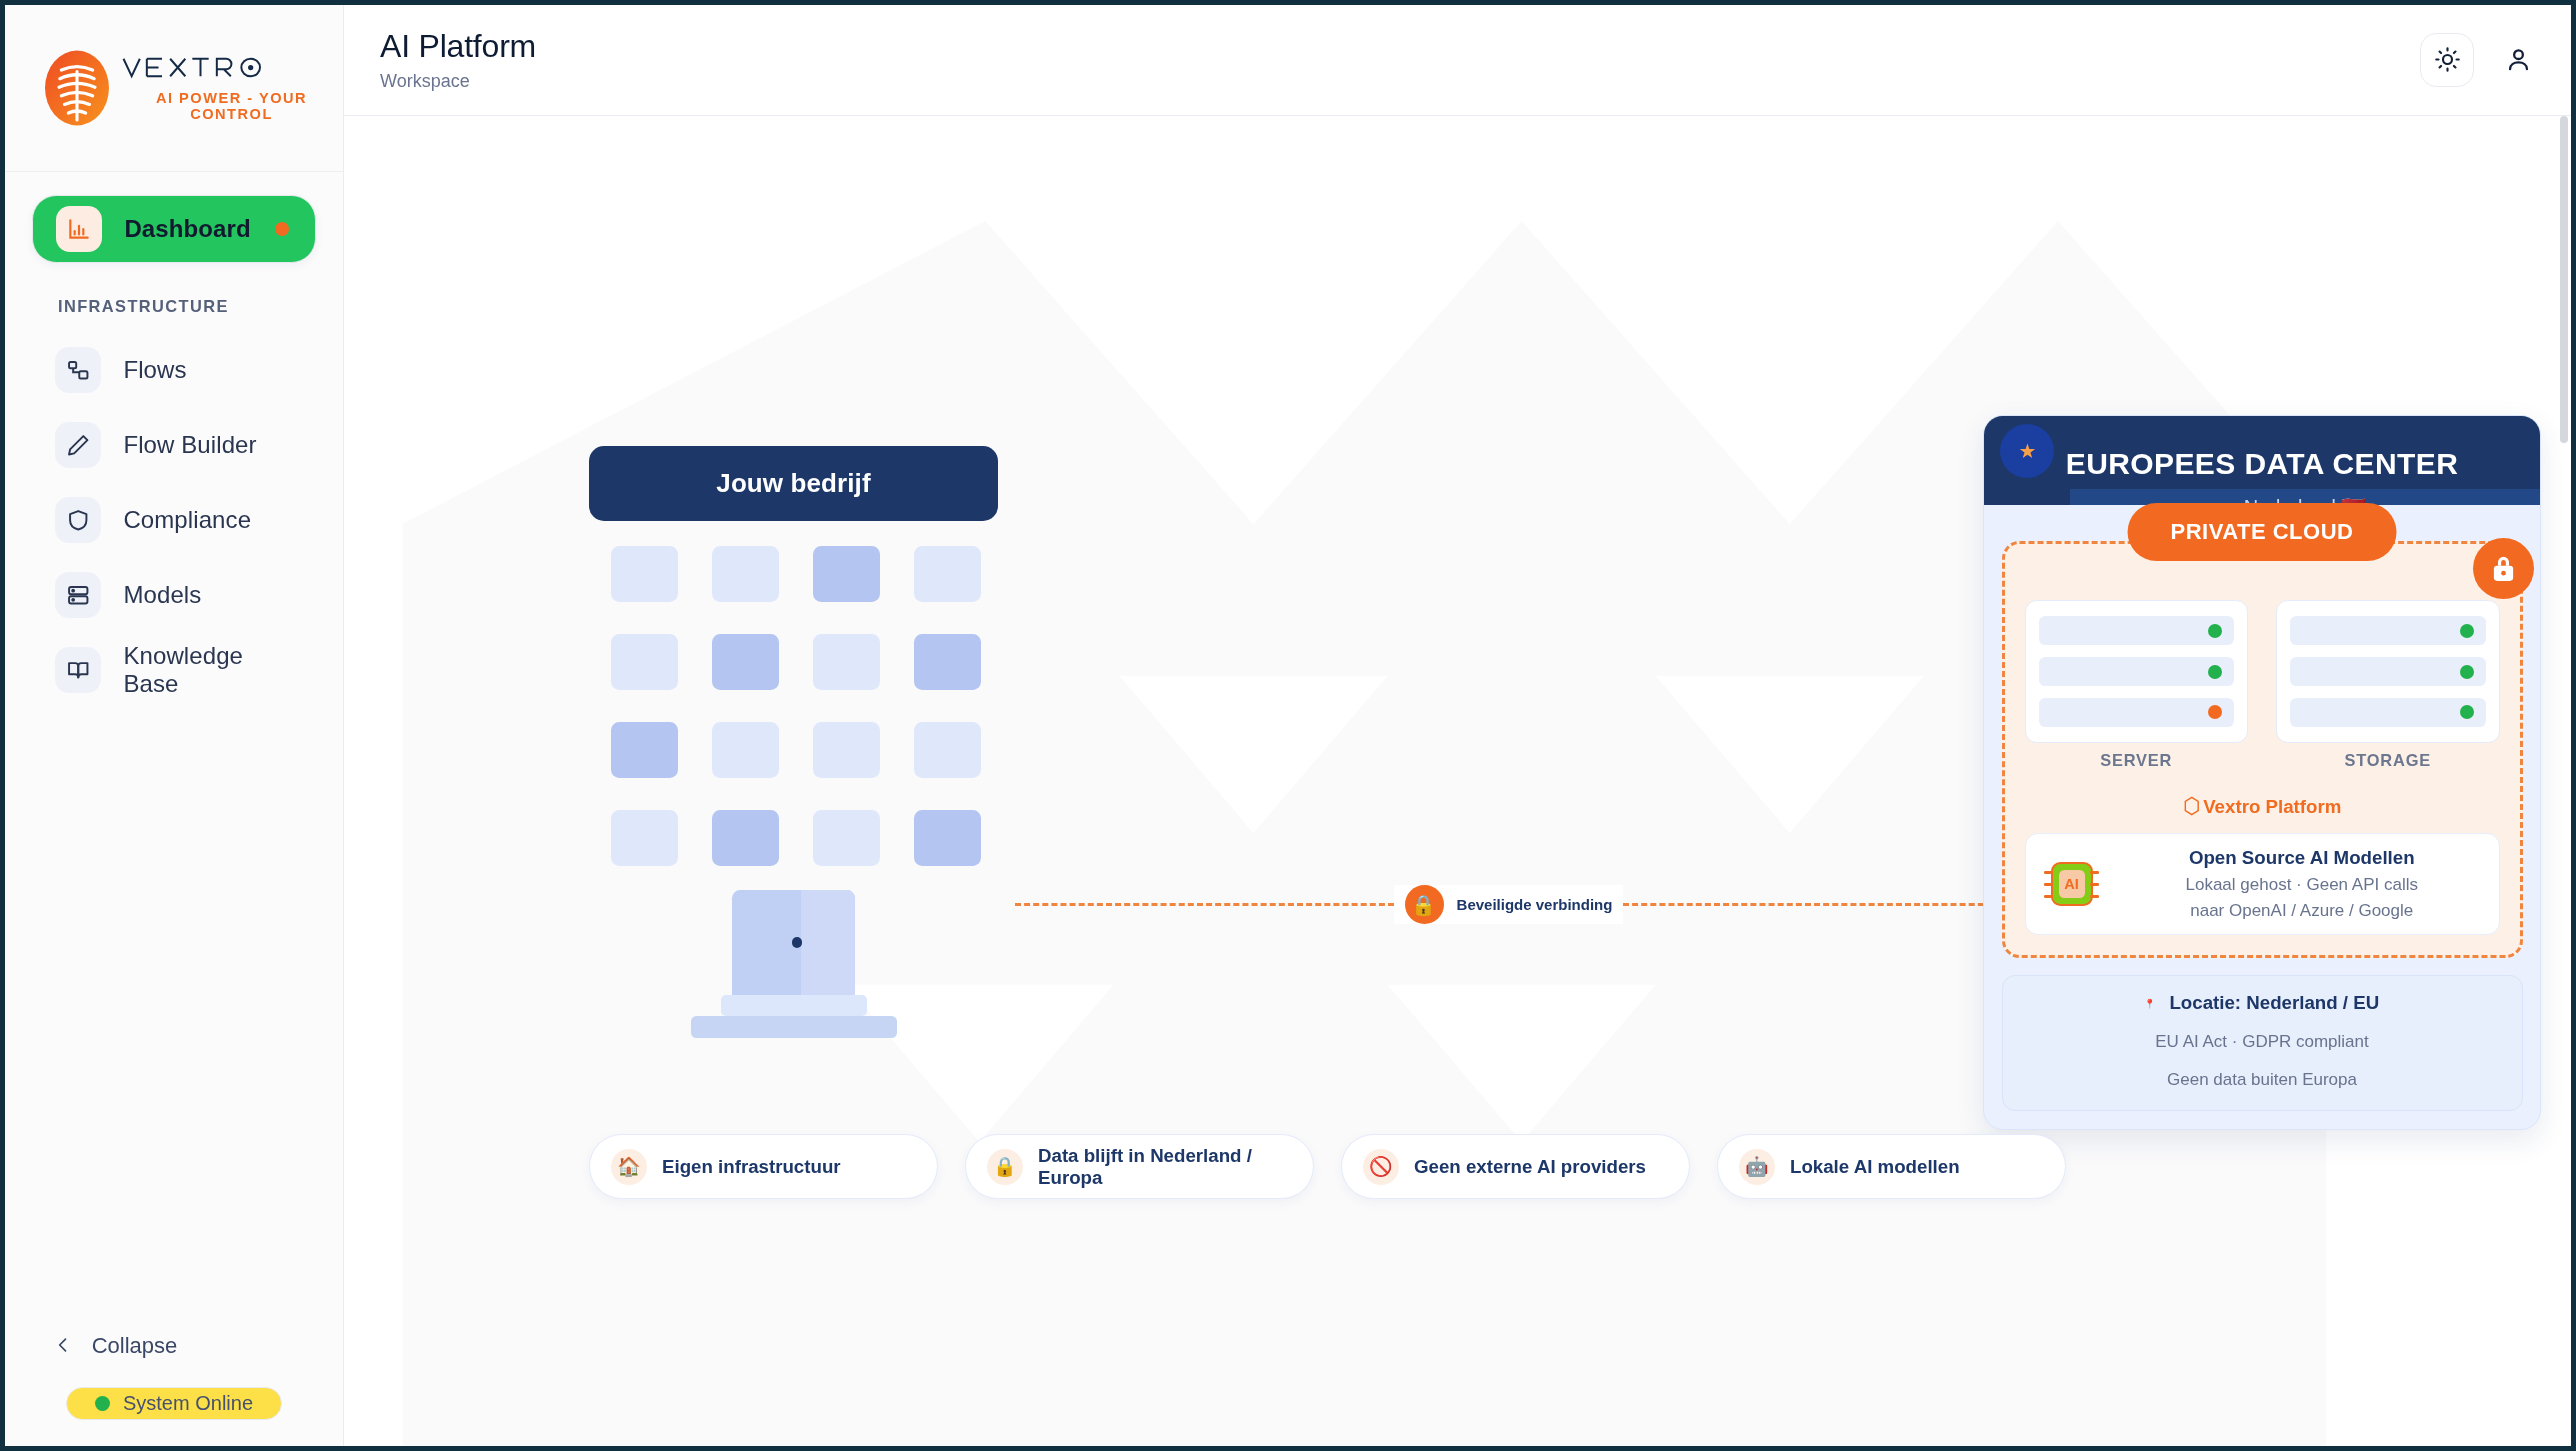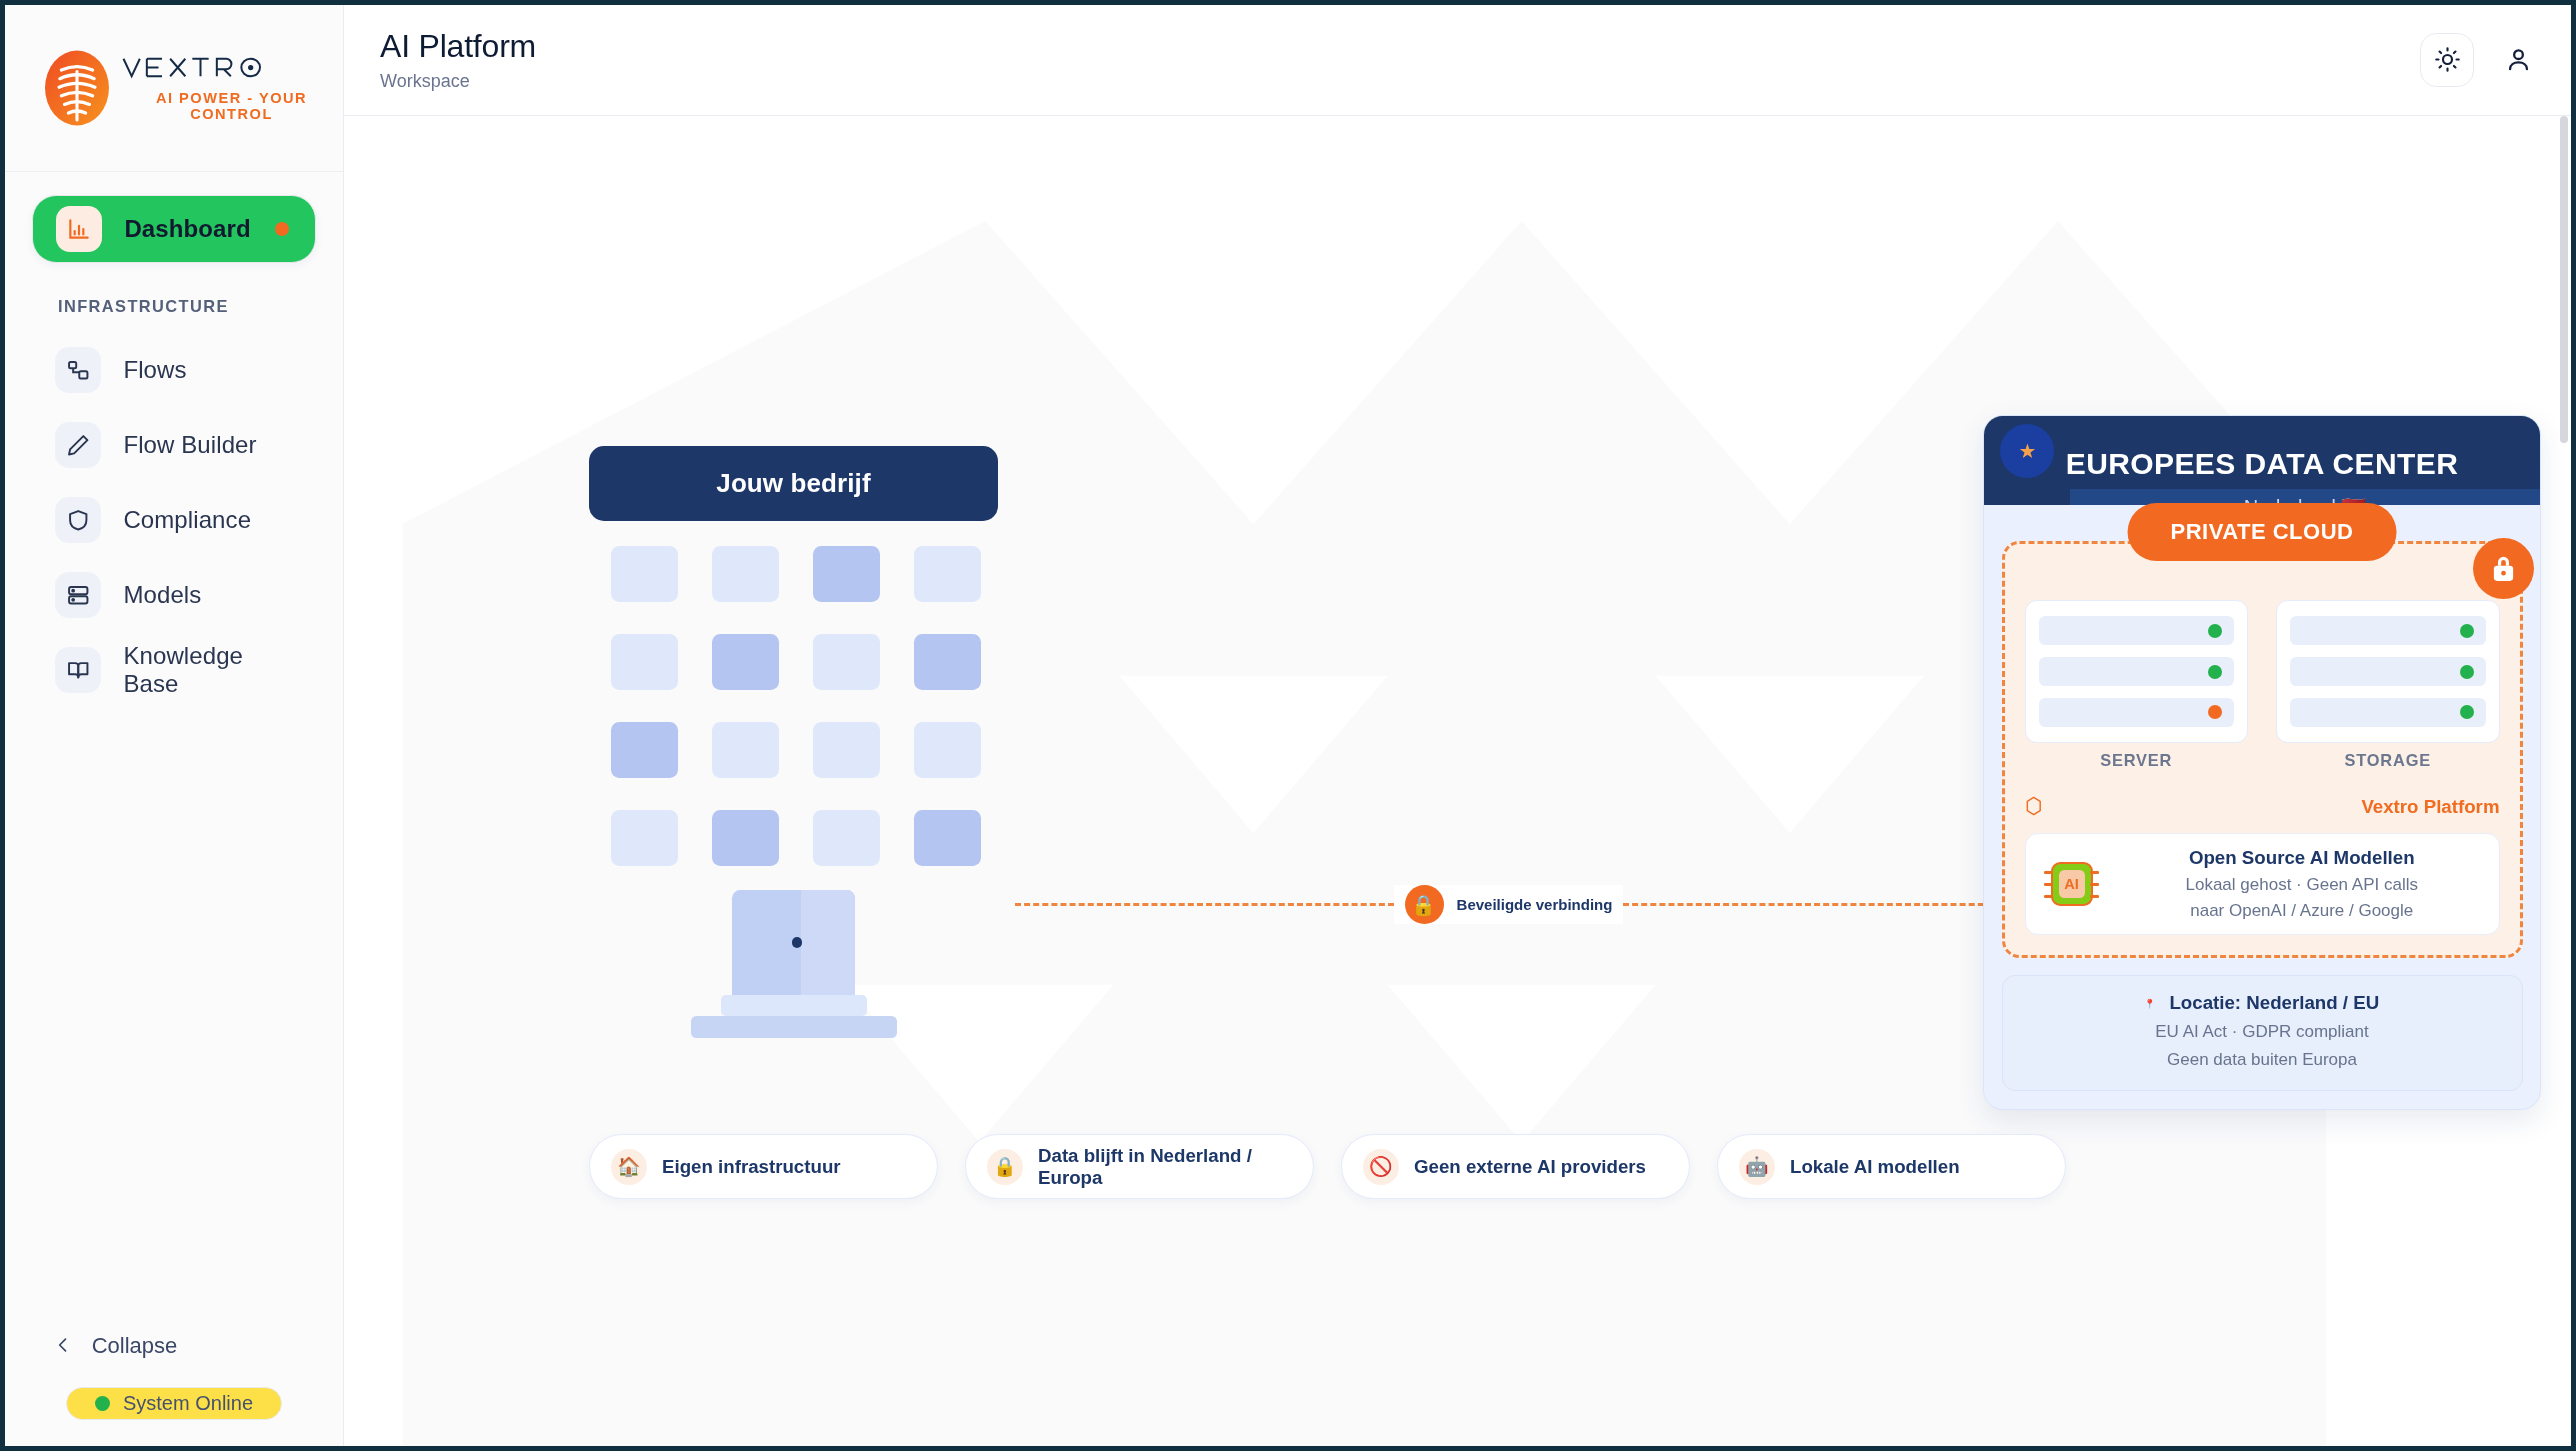--- a/index.html
+++ b/index.html
@@ -181,21 +181,21 @@
   }
   .racks { display: grid; grid-template-columns: 1fr 1fr; gap: 28px; }
   .rack-col { display: flex; flex-direction: column; align-items: center; }
   .rack {
     width: 100%; background: #fff; border: 1.8px solid #e4ebfa;
     border-radius: 11.7px; padding: 15px 13px; display: flex; flex-direction: column; gap: 11.7px;
   }
   .slot { height: 29px; background: #e9eefb; border-radius: 6.4px; position: relative; }
   .slot span { position: absolute; right: 11.7px; top: 50%; margin-top: -7px; width: 14px; height: 14px; border-radius: 50%; }
   .rack-label { margin-top: 8.2px; font-size: 16.4px; font-weight: 700; letter-spacing: 0.8px; color: #6b768f; }
-  .plat-row { display: flex; align-items: center; justify-content: space-between; gap: 3px; margin: 26px 0 15px 0; }
+  .plat-row { display: flex; align-items: center; justify-content: center; gap: 3px; margin: 26px 0 15px 0; }
   .plat-text { font-size: 18.7px; font-weight: 700; color: #ef6c20; }
   .model-card {
     background: #fff; border: 1.8px solid #e7edfb; border-radius: 13px;
     padding: 13px 15px; display: flex; align-items: center; gap: 17.5px;
   }
   .chip {
     width: 62px; height: 56px; flex: 0 0 62px;
     display: flex; align-items: center; justify-content: center; position: relative;
   }
   .chip-body {
@@ -207,21 +207,21 @@
   .chip-pin { position: absolute; width: 9.3px; height: 2.9px; background: #ef6c20; border-radius: 1.2px; }
   .model-txt { flex: 1 1 auto; text-align: center; }
   .model-title { font-size: 18.7px; font-weight: 700; color: #1c3768; }
   .model-line { font-size: 17px; color: #68748e; margin-top: 5.8px; }
   .loc-card {
     margin-top: 17.5px; background: #e7eefc; border: 1.8px solid #d9e3fa;
     border-radius: 13px; padding: 16.4px 11.7px 20px 11.7px; text-align: center;
   }
   .loc-head { display: flex; align-items: center; justify-content: center; gap: 13px; }
   .loc-title { font-size: 18.7px; font-weight: 700; color: #1c3768; }
-  .loc-line { font-size: 17px; color: #68748e; margin-top: 8px; }
+  .loc-line { font-size: 17px; color: #68748e; margin-top: 18px; }
 
   
   .features { position: absolute; left: 245px; top: 1018px; display: flex; gap: 27px; }
   .feat {
     width: 349px; height: 65px; background: #fff; border: 1.8px solid #e3eafb;
     border-radius: 33px; display: flex; align-items: center; gap: 15px; padding-left: 21px;
     box-shadow: 0 3.5px 10.5px rgba(30,55,110,.05); cursor: pointer;
   }
   .feat-ico {
     width: 36px; height: 36px; border-radius: 50%; background: #fdeee3;

